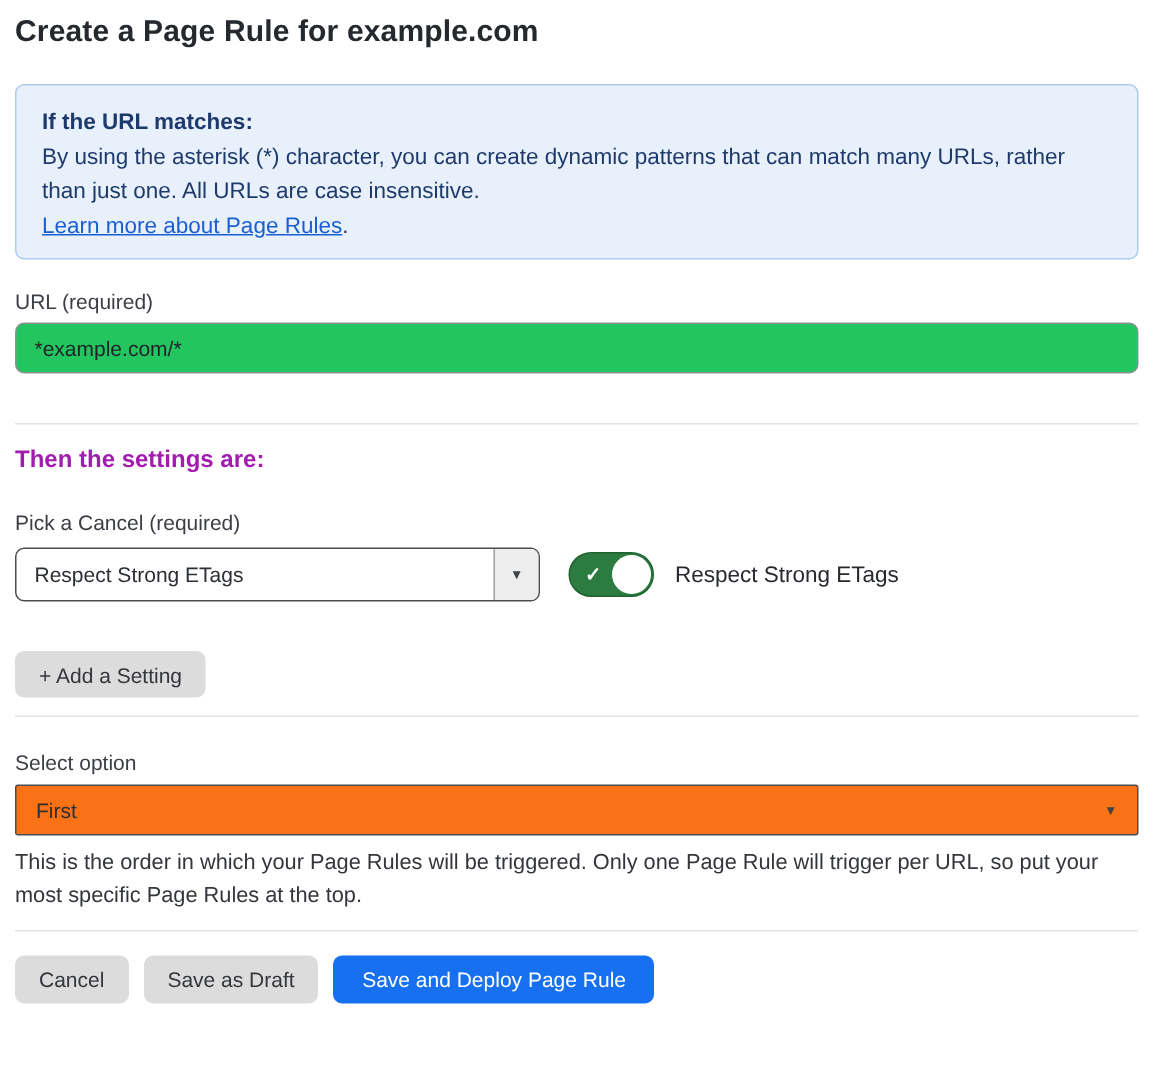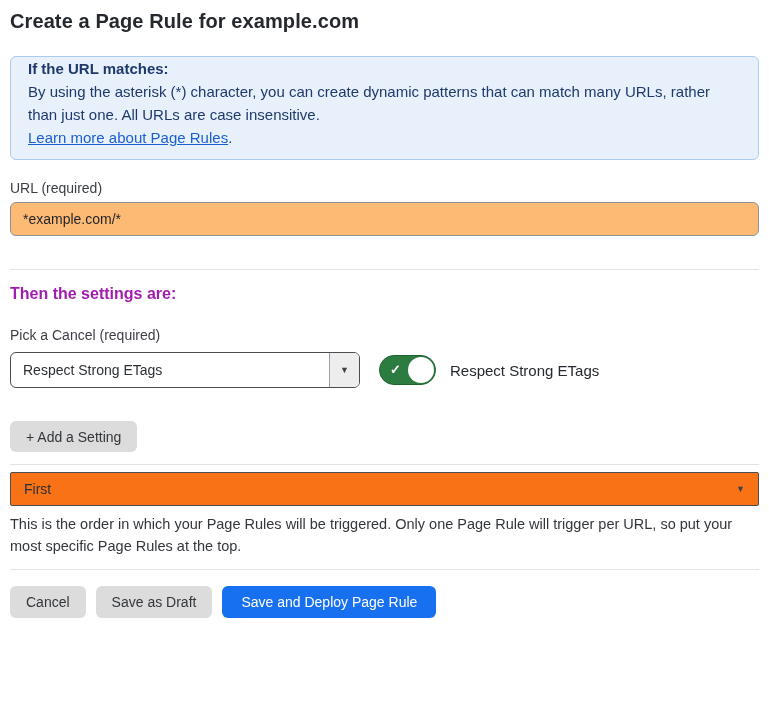--- a/index.html
+++ b/index.html
@@ -18,21 +18,21 @@
     color: #25282d;
     letter-spacing: 0.1px;
   }
 
   
   .info-box {
     margin-top: 23px;
     background: #e8f1fb;
     border: 1px solid #abccf1;
     border-radius: 6px;
-    padding: 0 17px 10px 17px;
+    padding: 13px 17px 10px 17px;
     color: #1e3a6d;
     font-size: 15px;
     line-height: 23px;
   }
   .info-title { font-weight: 700; }
   .info-body { max-width: 705px; }
   .info-link-line a {
     color: #1a5fd1;
     text-decoration: underline;
     cursor: pointer;
@@ -43,21 +43,21 @@
   .field-label {
     display: block;
     margin-top: 20px;
     font-size: 14px;
     color: #3b3e44;
   }
   .url-input {
     margin-top: 6px;
     width: 749px;
     height: 34px;
-    background: #fdba74;
+    background: #22c55e;
     border: 1px solid #8c9097;
     border-radius: 6px;
     padding: 0 12px;
     font-size: 14px;
     color: #1f2228;
     font-family: "Liberation Sans", sans-serif;
     outline: none;
   }
 
   .divider {
@@ -251,20 +251,21 @@
       <span class="knob"></span>
     </div>
     <span class="toggle-label">Respect Strong ETags</span>
   </div>
 
   <button class="btn btn-gray add-setting-btn">+ Add a Setting</button>
 
   <hr class="divider divider-2">
 
 
+  <label class="field-label order-label">Select option</label>
 
   <div class="order-select">
     <span>First</span>
     <span class="caret">▼</span>
   </div>
 
   <p class="help-text">This is the order in which your Page Rules will be triggered. Only one Page Rule will trigger per URL, so put your most specific Page Rules at the top.</p>
 
   <hr class="divider divider-3">
 

